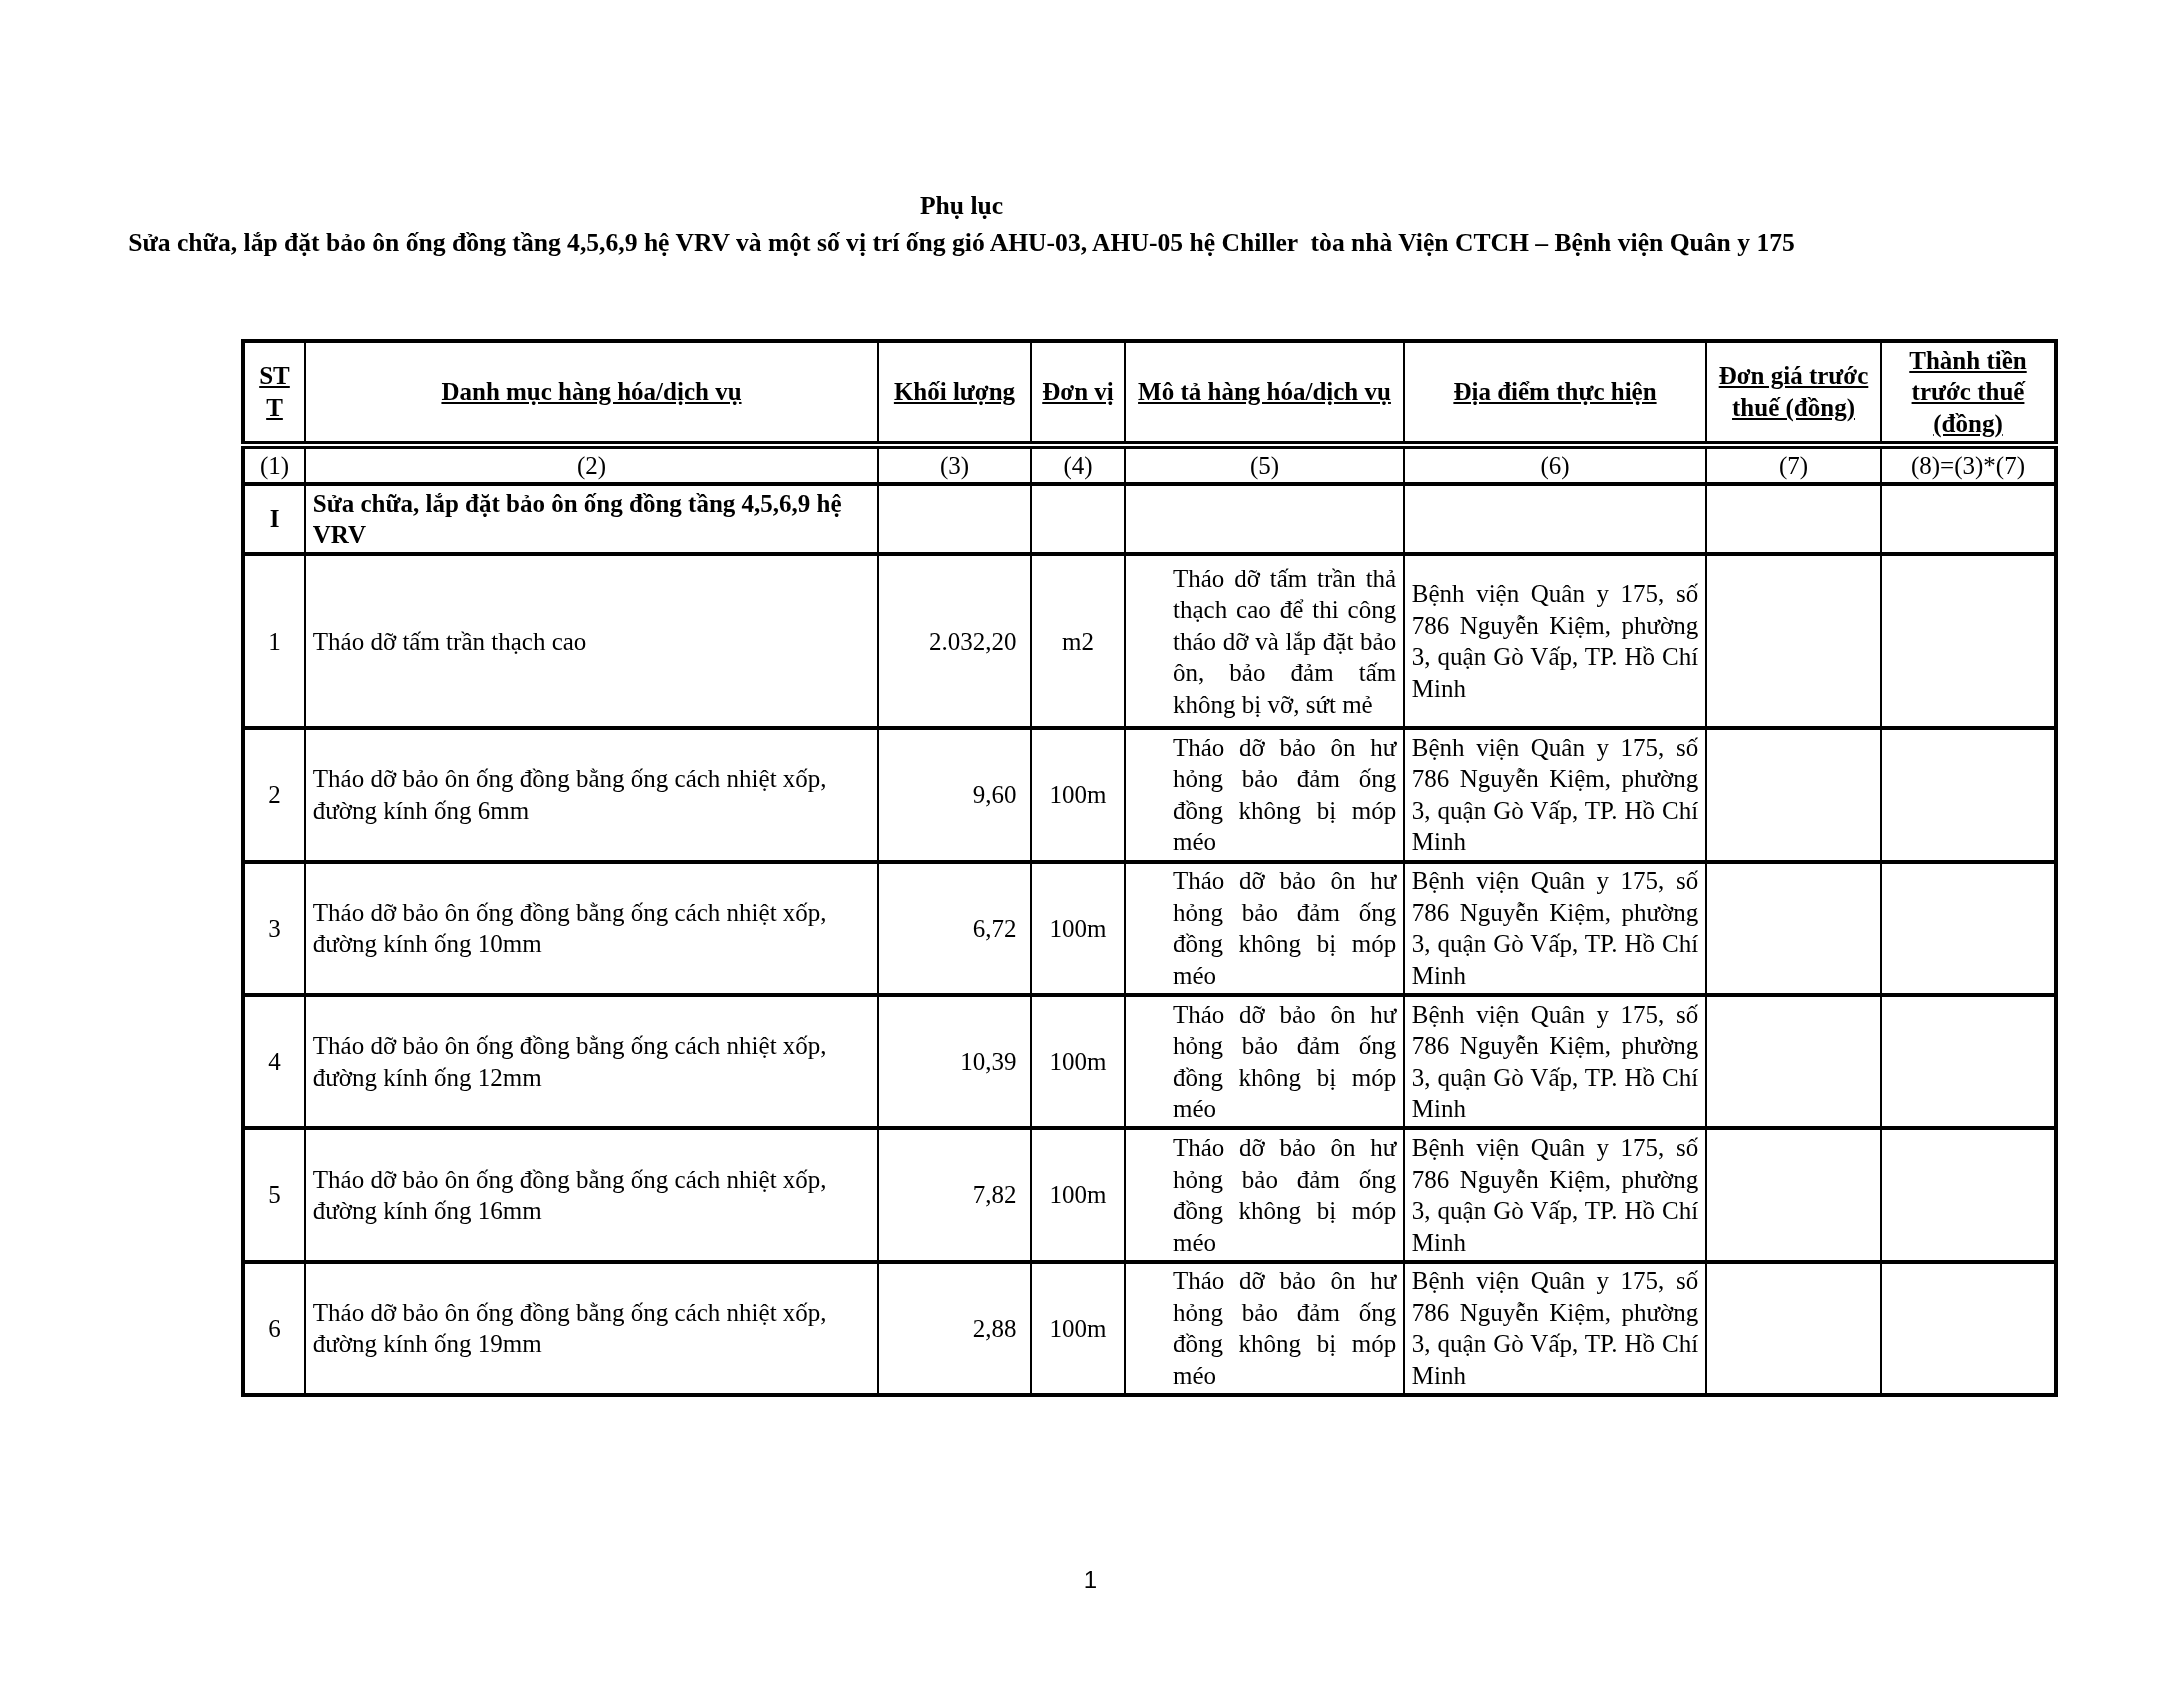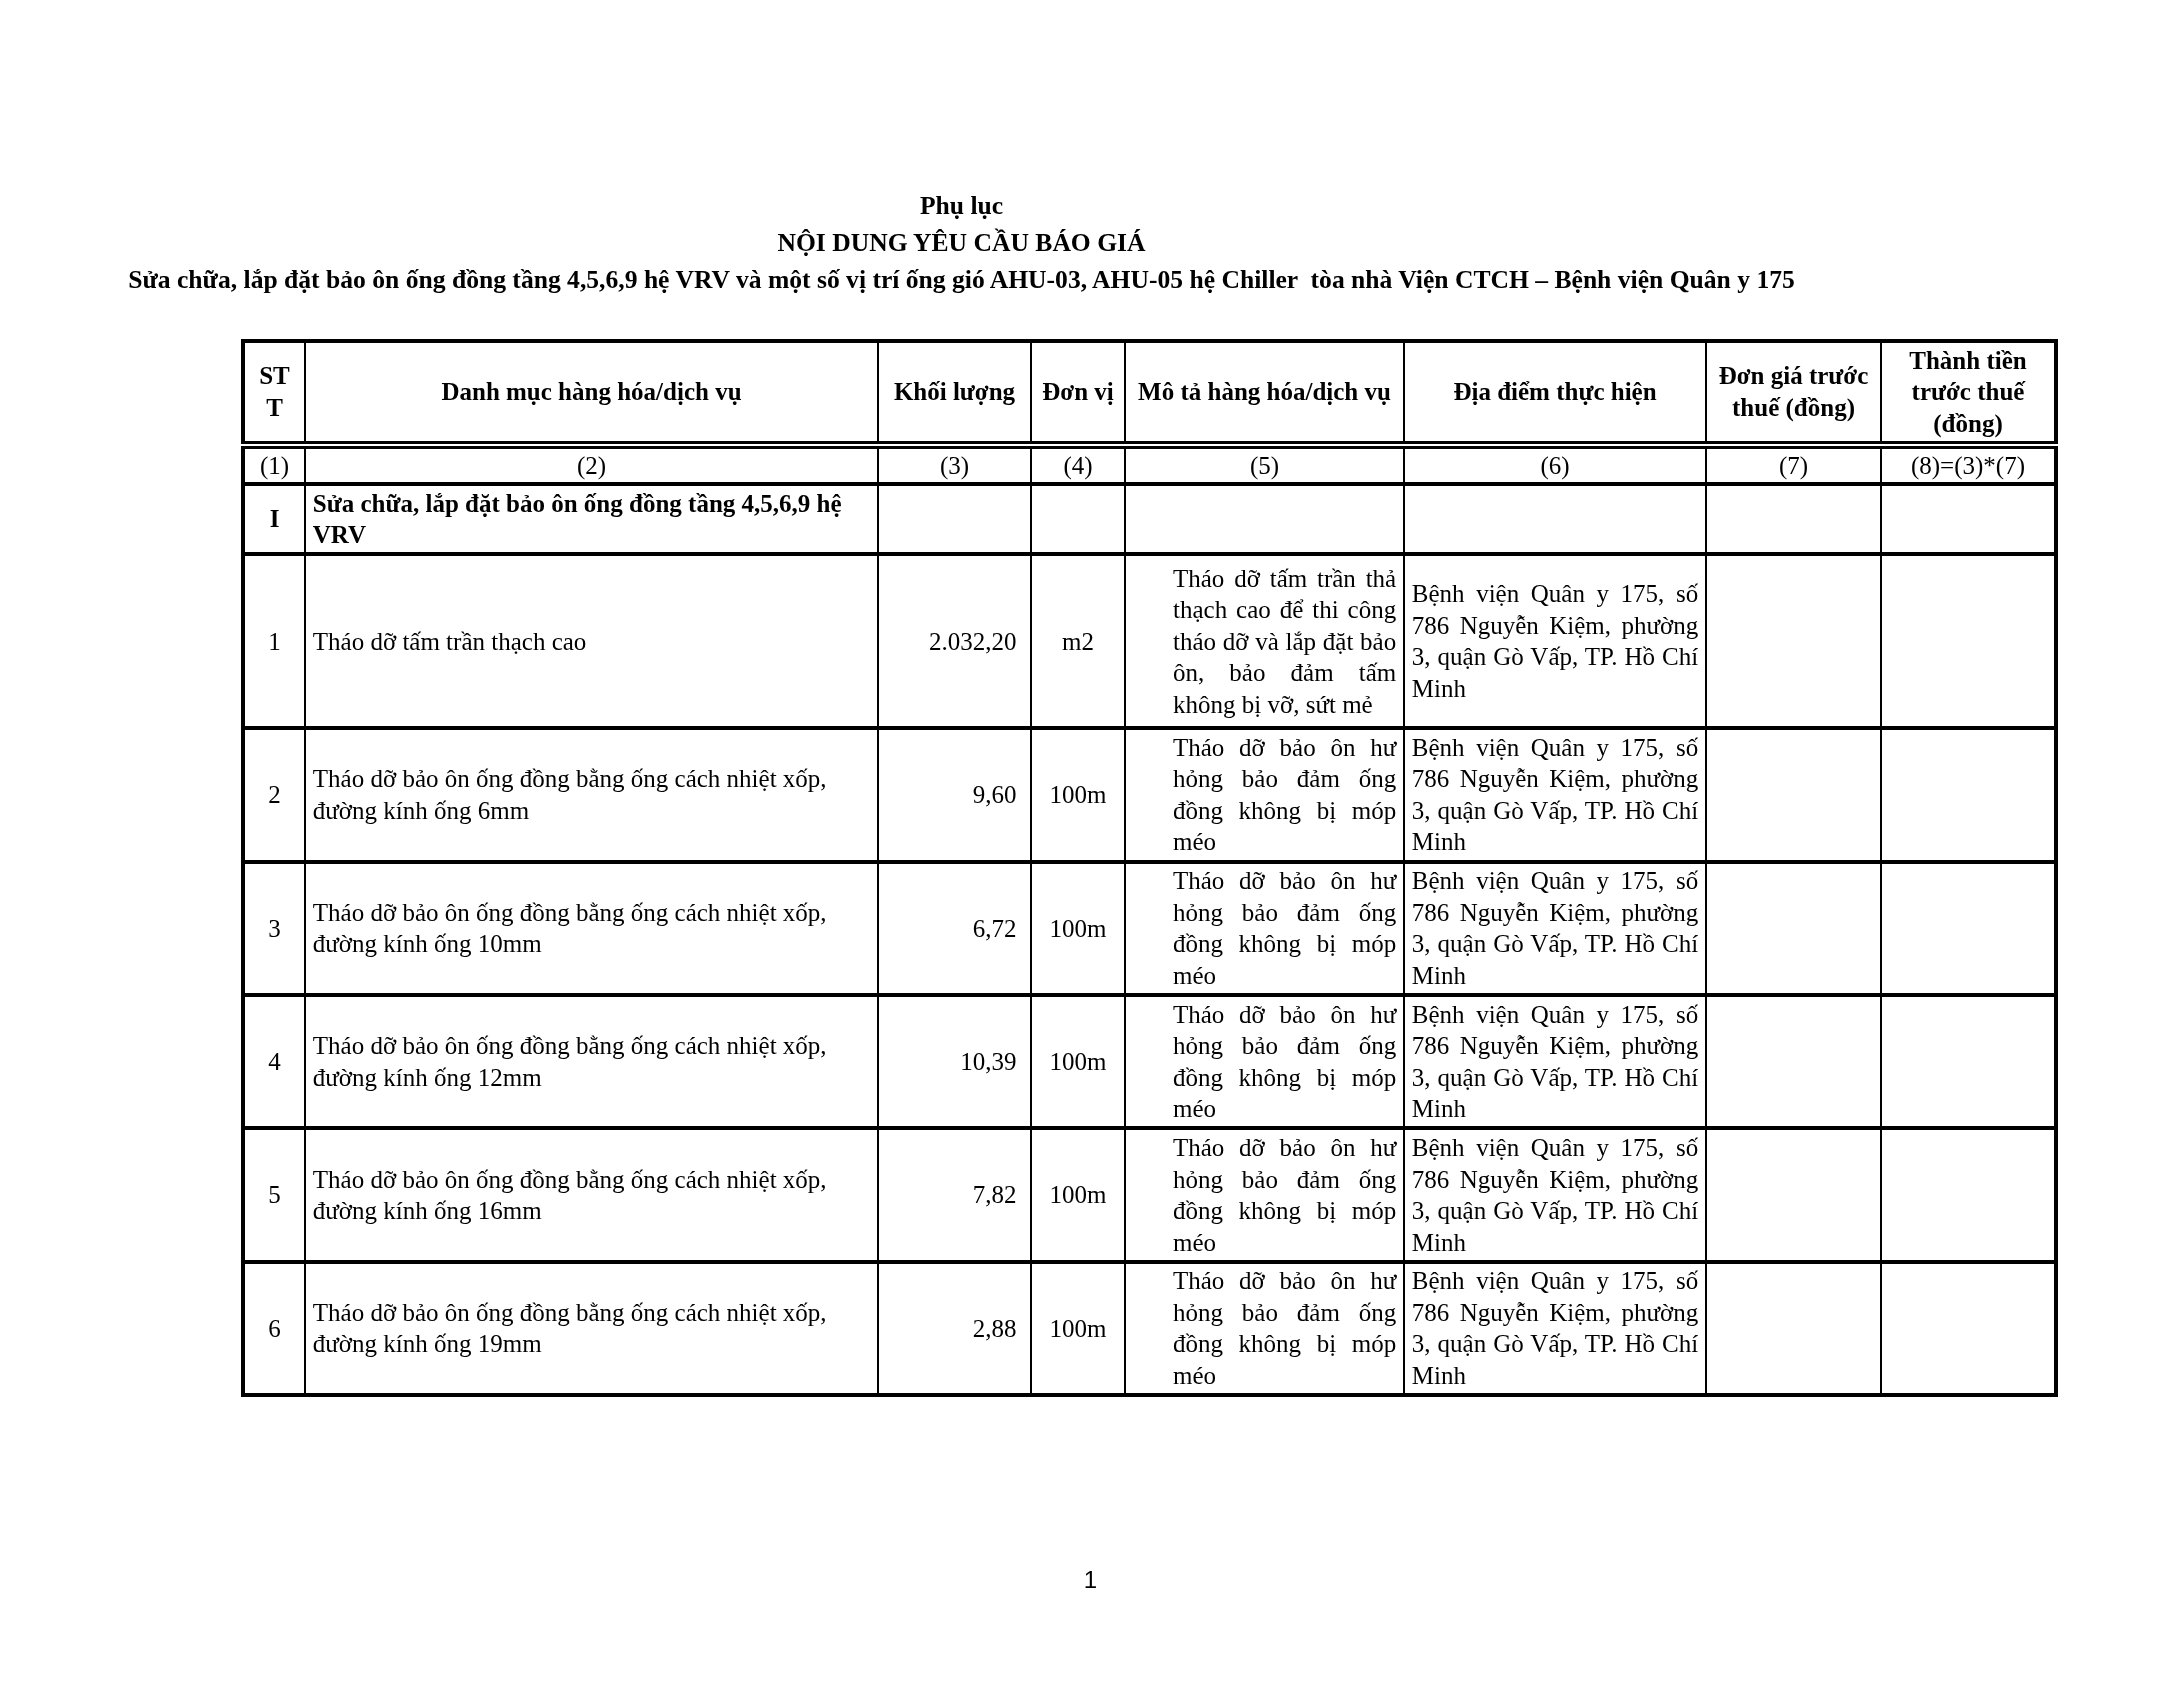--- a/index.html
+++ b/index.html
@@ -20,21 +20,21 @@
   th,td{
     border-left:2.6px solid #000;border-right:2.6px solid #000;
     border-top:4.3px solid #000;border-bottom:4.3px solid #000;
     font-size:25px;line-height:31.5px;vertical-align:middle;
     padding:1.7px 6.8px;overflow:hidden;word-wrap:break-word;
   }
   tr.head th{
     font-weight:700;text-align:center;
     border-bottom:8.5px double #000;
   }
-  tr.head{height:87px;}
+  tr.head{height:87px;text-decoration:underline;}
   tr.colnums{height:39px;}
   tr.colnums td{text-align:center;padding:0 3.4px;}
   tr.section{height:56px;}
   tr.section td{font-weight:700;}
   tr.r1{height:174px;}
   tr.rb{height:133px;}
   tr.r6{height:123px;}
   .c-stt{text-align:center;}
   .c-name{text-align:left;}
   .c-qty{text-align:right;padding-right:13.6px;padding-left:29px;}
@@ -44,21 +44,20 @@
   .pagenum{
     position:absolute;top:1566px;left:0;width:2181px;text-align:center;
     font-family:"Liberation Sans", sans-serif;font-size:24px;
   }
 </style>
 </head>
 <body>
 
 <div class="titles">
   <div class="title-line">Phụ lục</div>
-  <div class="title-line">NỘI DUNG YÊU CẦU BÁO GIÁ</div>
   <div class="title-line">Sửa chữa, lắp đặt bảo ôn ống đồng tầng 4,5,6,9 hệ VRV và một số vị trí ống gió AHU-03, AHU-05 hệ Chiller  tòa nhà Viện CTCH – Bệnh viện Quân y 175</div>
 </div>
 
 <table class="main">
   <colgroup>
     <col style="width:62px">
       <col style="width:573px">
       <col style="width:153px">
       <col style="width:94px">
     <col style="width:279px">

